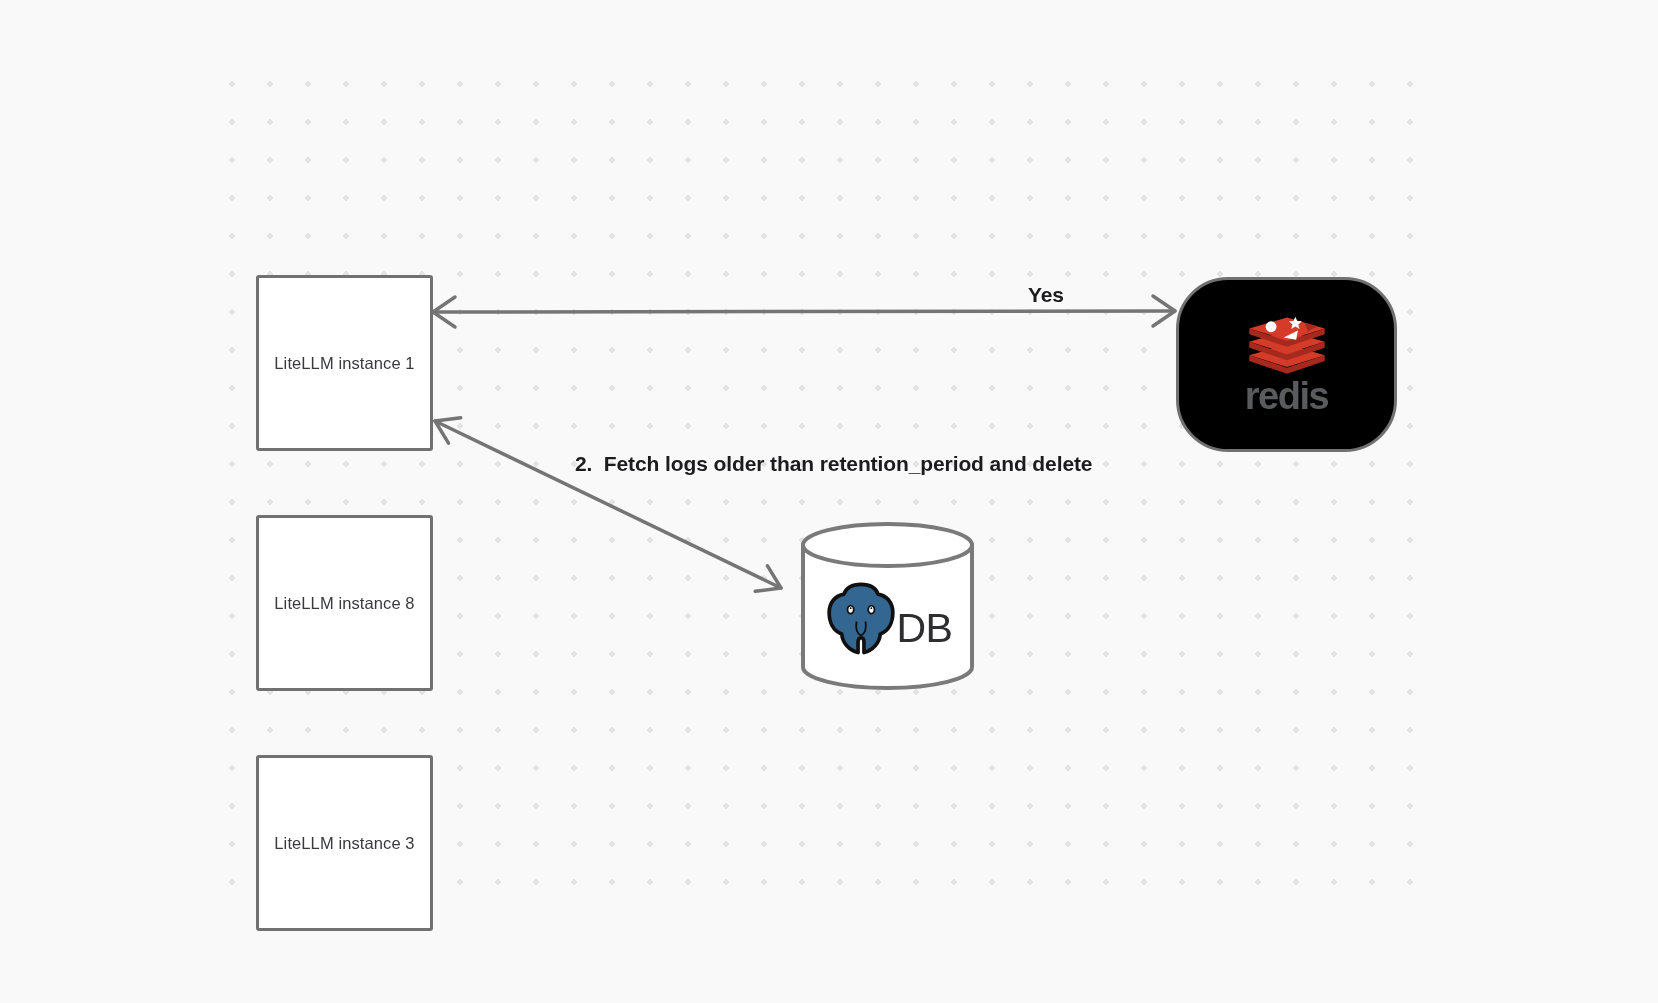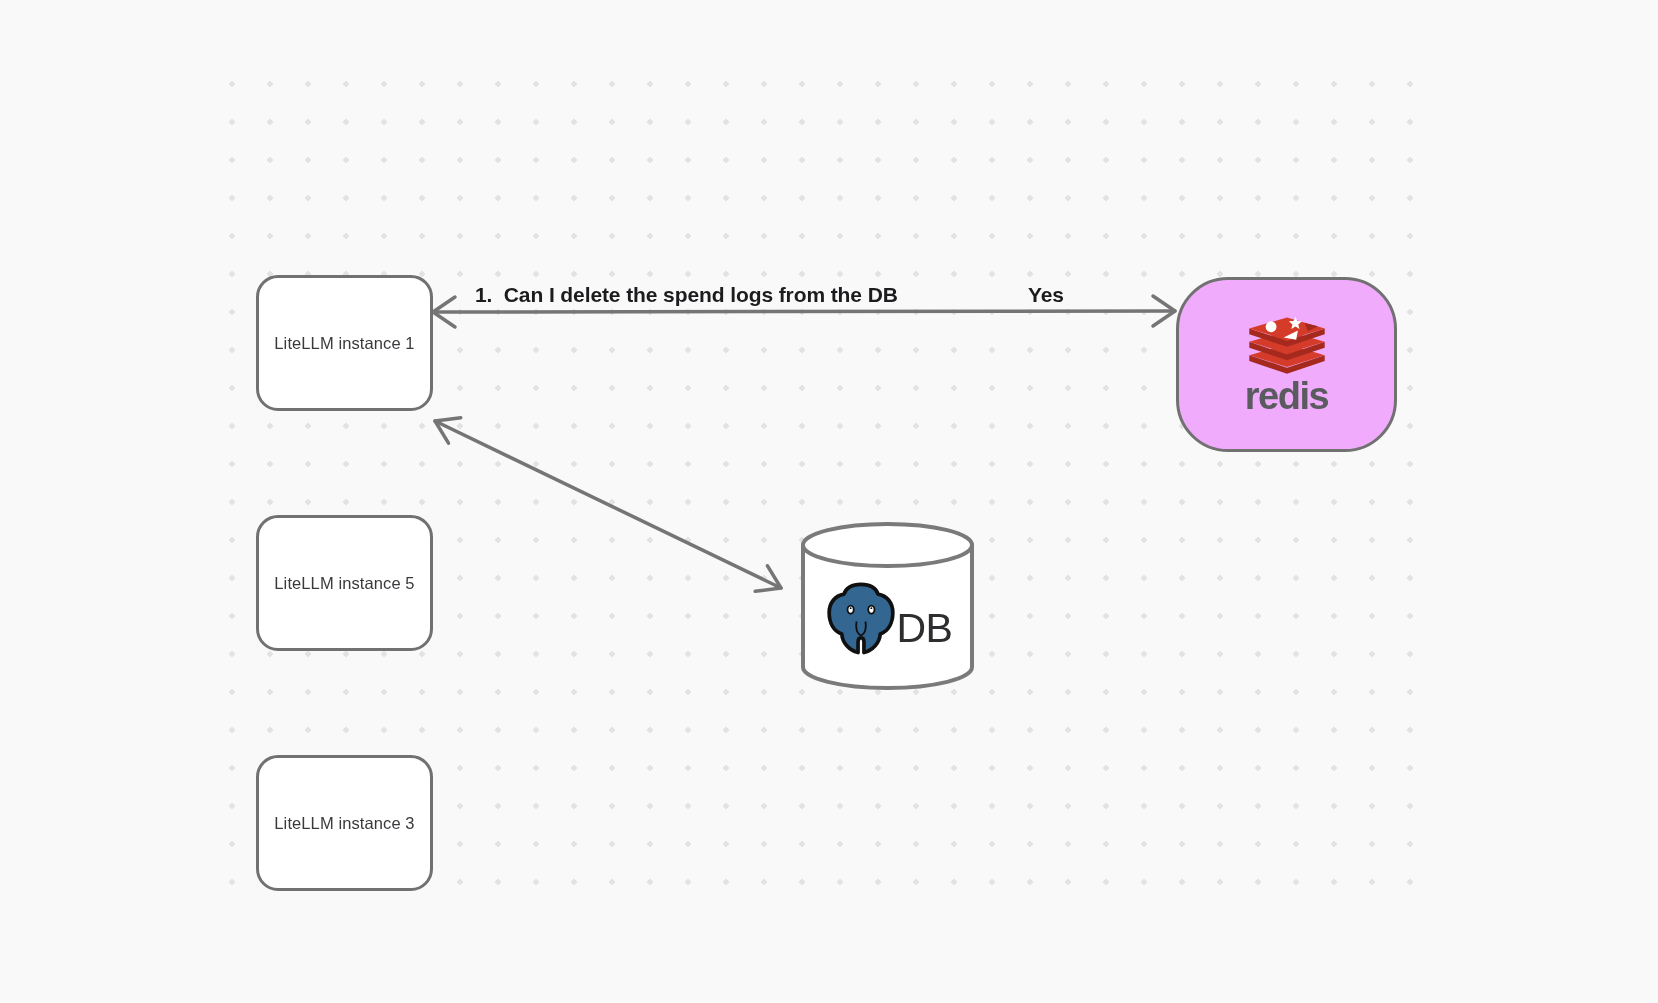--- a/index.html
+++ b/index.html
@@ -10,30 +10,30 @@
     overflow:hidden;
   }
   .canvas{position:relative;width:1658px;height:1003px;}
   .dots{
     position:absolute;left:213px;top:65px;width:1216px;height:836px;
     background-image:radial-gradient(circle, #e3e3e3 0 2.6px, rgba(0,0,0,0) 2.7px);
     background-size:38px 38px;
   }
   .arrows{position:absolute;left:0;top:0;pointer-events:none;}
   .inst{
-    position:absolute;left:256px;width:177px;height:136px;
-    background:#ffffff;border:3px solid #717171;border-radius:22px;
+    position:absolute;left:256px;width:177px;height:176px;
+    background:#ffffff;border:3px solid #717171;border-radius:3px;
     box-sizing:border-box;
     display:flex;align-items:center;justify-content:center;
     color:#3a3a3e;font-size:16.5px;letter-spacing:0.1px;
   }
   .inst1{top:275px;} .inst2{top:515px;} .inst3{top:755px;}
   .redis-node{
     position:absolute;left:1176px;top:277px;width:221px;height:175px;
-    background:#f0abfc;border:3.5px solid #717171;border-radius:52px;
+    background:#000000;border:3.5px solid #717171;border-radius:52px;
     box-sizing:border-box;
     display:flex;flex-direction:column;align-items:center;justify-content:center;
   }
   .redis-word{
     color:#5a5b5e;font-weight:bold;font-size:38px;line-height:36px;
     letter-spacing:-1.5px;margin-top:1px;
   }
   .db-node{position:absolute;left:800px;top:520px;width:175px;height:172px;}
   .db-cyl{position:absolute;left:0;top:0;}
   .db-content{
@@ -67,21 +67,21 @@
       <path d="M435,421 L781,588"></path>
       <path d="M460.8,417.7 L435,421 L448.5,443.2"></path>
       <path d="M755.2,591.3 L781,588 L767.5,565.8"></path>
     </g>
   </svg>
 
   <div class="inst inst1">
     <span>LiteLLM instance 1</span>
   </div>
   <div class="inst inst2">
-    <span>LiteLLM instance 5</span>
+    <span>LiteLLM instance 8</span>
   </div>
   <div class="inst inst3">
     <span>LiteLLM instance 3</span>
   </div>
 
   <div class="redis-node">
     <svg width="84" height="62" viewBox="0 0 100 74">
 
       <g>
         <path fill="#a52a1d" d="M5,48 L50,63 L95,48 L95,55 L50,70 L5,55 Z"></path>
@@ -116,16 +116,16 @@
         <path fill="none" stroke="#101010" stroke-width="2.5" d="M44,56 C42,66 45,73 50,75 M56,56 C58,66 55,73 50,75"></path>
         <ellipse cx="36" cy="40" rx="4.2" ry="5.5" fill="#ffffff" stroke="#101010" stroke-width="2.5"></ellipse>
         <ellipse cx="64" cy="40" rx="4.2" ry="5.5" fill="#ffffff" stroke="#101010" stroke-width="2.5"></ellipse>
         <circle cx="36" cy="38" r="1.3" fill="#101010"></circle>
         <circle cx="64" cy="38" r="1.3" fill="#101010"></circle>
       </svg>
       <span class="db-label">DB</span>
     </div>
   </div>
 
-  <div class="lbl lbl-a1">1.  Can I delete the spend logs from the DB</div>
   <div class="lbl lbl-yes">Yes</div>
+  <div class="lbl lbl-a2">2.  Fetch logs older than retention_period and delete</div>
 
 </div>
 
 </body></html>

